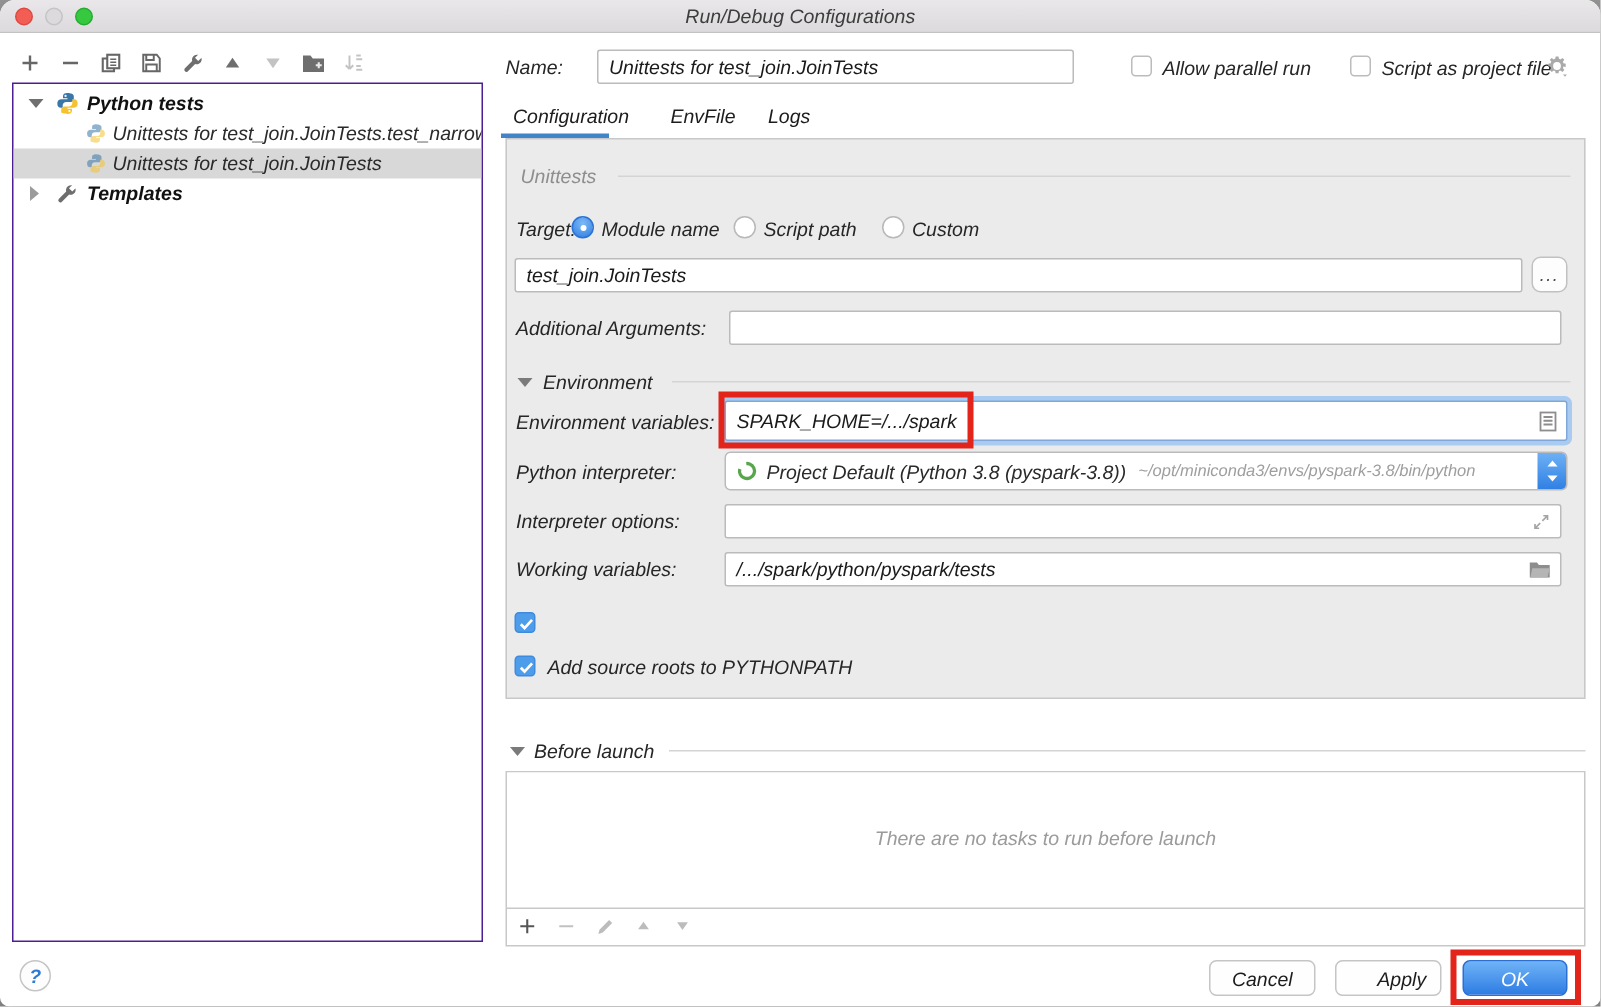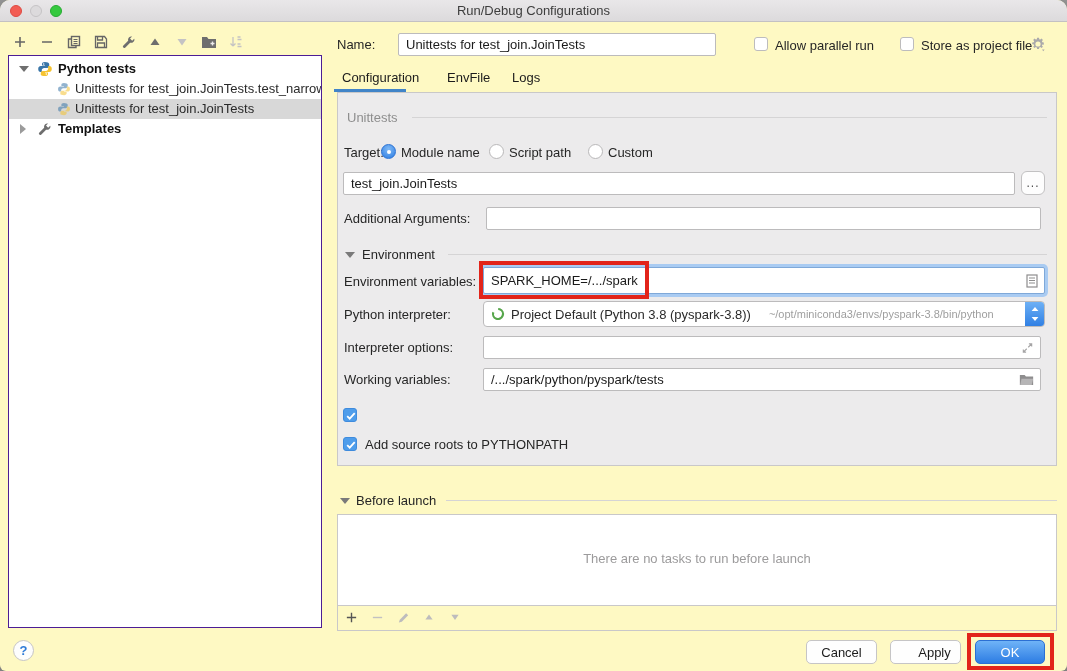--- a/index.html
+++ b/index.html
@@ -1,18 +1,18 @@
 <!DOCTYPE html>
 <html><head>
 <meta charset="utf-8">
 <style>
   * { margin:0; padding:0; box-sizing:border-box; }
   html,body { width:1067px; height:671px; }
   body { font-family:"Liberation Sans", sans-serif; font-size:13px; color:#2a2a2a; background:#9a9a9a; }
-  #window { position:relative; width:1067px; height:671px; background:#fef9c3; border-radius:10px 10px 6px 6px; overflow:hidden; box-shadow:0 10px 30px rgba(0,0,0,.4); }
+  #window { position:relative; width:1067px; height:671px; background:#ffffff; border-radius:10px 10px 6px 6px; overflow:hidden; box-shadow:0 10px 30px rgba(0,0,0,.4);font-style:italic; }
 
   
   .titlebar { position:absolute; left:0; top:0; width:1067px; height:22px; background:linear-gradient(#E9E7E9,#DCDADC); border-bottom:1px solid #C3C1C3; }
   .title { position:absolute; left:0; right:0; top:3px; text-align:center; color:#3d3d3d; font-size:13px; }
   .tl { position:absolute; top:5px; width:12px; height:12px; border-radius:50%; }
   .tl.red   { left:10px; background:#F25D54; border:1px solid #DE4A42; }
   .tl.gray  { left:30px; background:#DCDADC; border:1px solid #C5C3C5; }
   .tl.green { left:50px; background:#36C93F; border:1px solid #27AB32; }
 
   
@@ -51,21 +51,21 @@
   .radio.sel { background:radial-gradient(circle at 50% 30%, #7FB9F6, #2D7DE2); border:1px solid #2B72D4; }
   .radio.sel::after { content:""; position:absolute; left:4.5px; top:4.5px; width:4px; height:4px; border-radius:50%; background:#fff; }
 
   .browse-btn { position:absolute; width:24px; height:24px; background:#FDFDFD; border:1px solid #C2C1C2; border-radius:6px; display:flex; align-items:center; justify-content:center; color:#4c4c4c; font-size:12px; letter-spacing:1px; }
 
   .focus-field { box-shadow:0 0 0 3px #A9CBF2; border-color:#7FA8D8; }
   .f-icon { position:absolute; right:6px; top:50%; transform:translateY(-50%); display:flex; }
 
   .combo { position:absolute; background:#fff; border:1px solid #BCBBBC; border-radius:4px; display:flex; align-items:center; padding:0 24px 0 7px; overflow:hidden; white-space:nowrap; }
   .stepper { position:absolute; right:-1px; top:-1px; width:20px; height:26px; border-radius:0 4px 4px 0; background:linear-gradient(#6FB2F6,#2E7EE3); display:flex; align-items:center; justify-content:center; }
-  .gray-path { color:#9E9E9E; font-size:11px; margin-left:18px; }
+  .gray-path { color:#9E9E9E; font-size:11px; margin-left:8px; }
 
   
   .bl-box { position:absolute; left:337px; top:514px; width:720px; height:117px; border:1px solid #C9C8C9; }
   .bl-white { position:absolute; left:0; top:0; width:100%; height:91px; background:#fff; border-bottom:1px solid #C9C8C9; }
   .bl-empty { position:absolute; left:0; right:0; top:36px; text-align:center; color:#9C9B9C; }
   .bl-toolbar { position:absolute; left:5px; top:94px; display:flex; gap:10px; align-items:center; }
 
   
   .annot { position:absolute; border:4px solid #E2241A; }
 
@@ -185,21 +185,21 @@
     </div>
   </div>
 
   <span class="lab" style="left:337px; top:37px;">Name:</span>
   <div class="field" style="left:398px; top:33px; width:318px; height:23px;">
     <span>Unittests for test_join.JoinTests</span>
   </div>
   <span class="checkbox" style="left:754px; top:37px;"></span>
   <span class="lab" style="left:775px; top:38px;">Allow parallel run</span>
   <span class="checkbox" style="left:900px; top:37px;"></span>
-  <span class="lab" style="left:921px; top:38px;">Store as project file</span>
+  <span class="lab" style="left:921px; top:38px;">Script as project file</span>
   <span style="position:absolute; left:1030px; top:36px;">
     <svg width="16" height="16" viewBox="0 0 16 16">
         <path fill="#ABAAAB" d="M8 5.4A2.6 2.6 0 1 0 8 10.6 2.6 2.6 0 0 0 8 5.4zm5.8 3.3-1.5-.3c-.1.4-.2.7-.4 1l1 1.3-1.3 1.3-1.3-1c-.3.2-.6.3-1 .4L9 12.9H7.1l-.3-1.5c-.4-.1-.7-.2-1-.4l-1.3 1-1.3-1.3 1-1.3c-.2-.3-.3-.6-.4-1l-1.6-.3V6.5l1.6-.3c.1-.4.2-.7.4-1l-1-1.3L4.5 2.6l1.3 1c.3-.2.6-.3 1-.4L7.1 1.7H9l.3 1.5c.4.1.7.2 1 .4l1.3-1 1.3 1.3-1 1.3c.2.3.3.7.4 1l1.5.3v1.2z"></path>
         <path d="M12 13.6l1.3 1.6 1.3-1.6z" fill="#ABAAAB"></path>
       </svg>
   </span>
 
   <span class="tab" style="left:342px;">Configuration</span>
   <span class="tab" style="left:447px;">EnvFile</span>
   <span class="tab" style="left:512px;">Logs</span>

